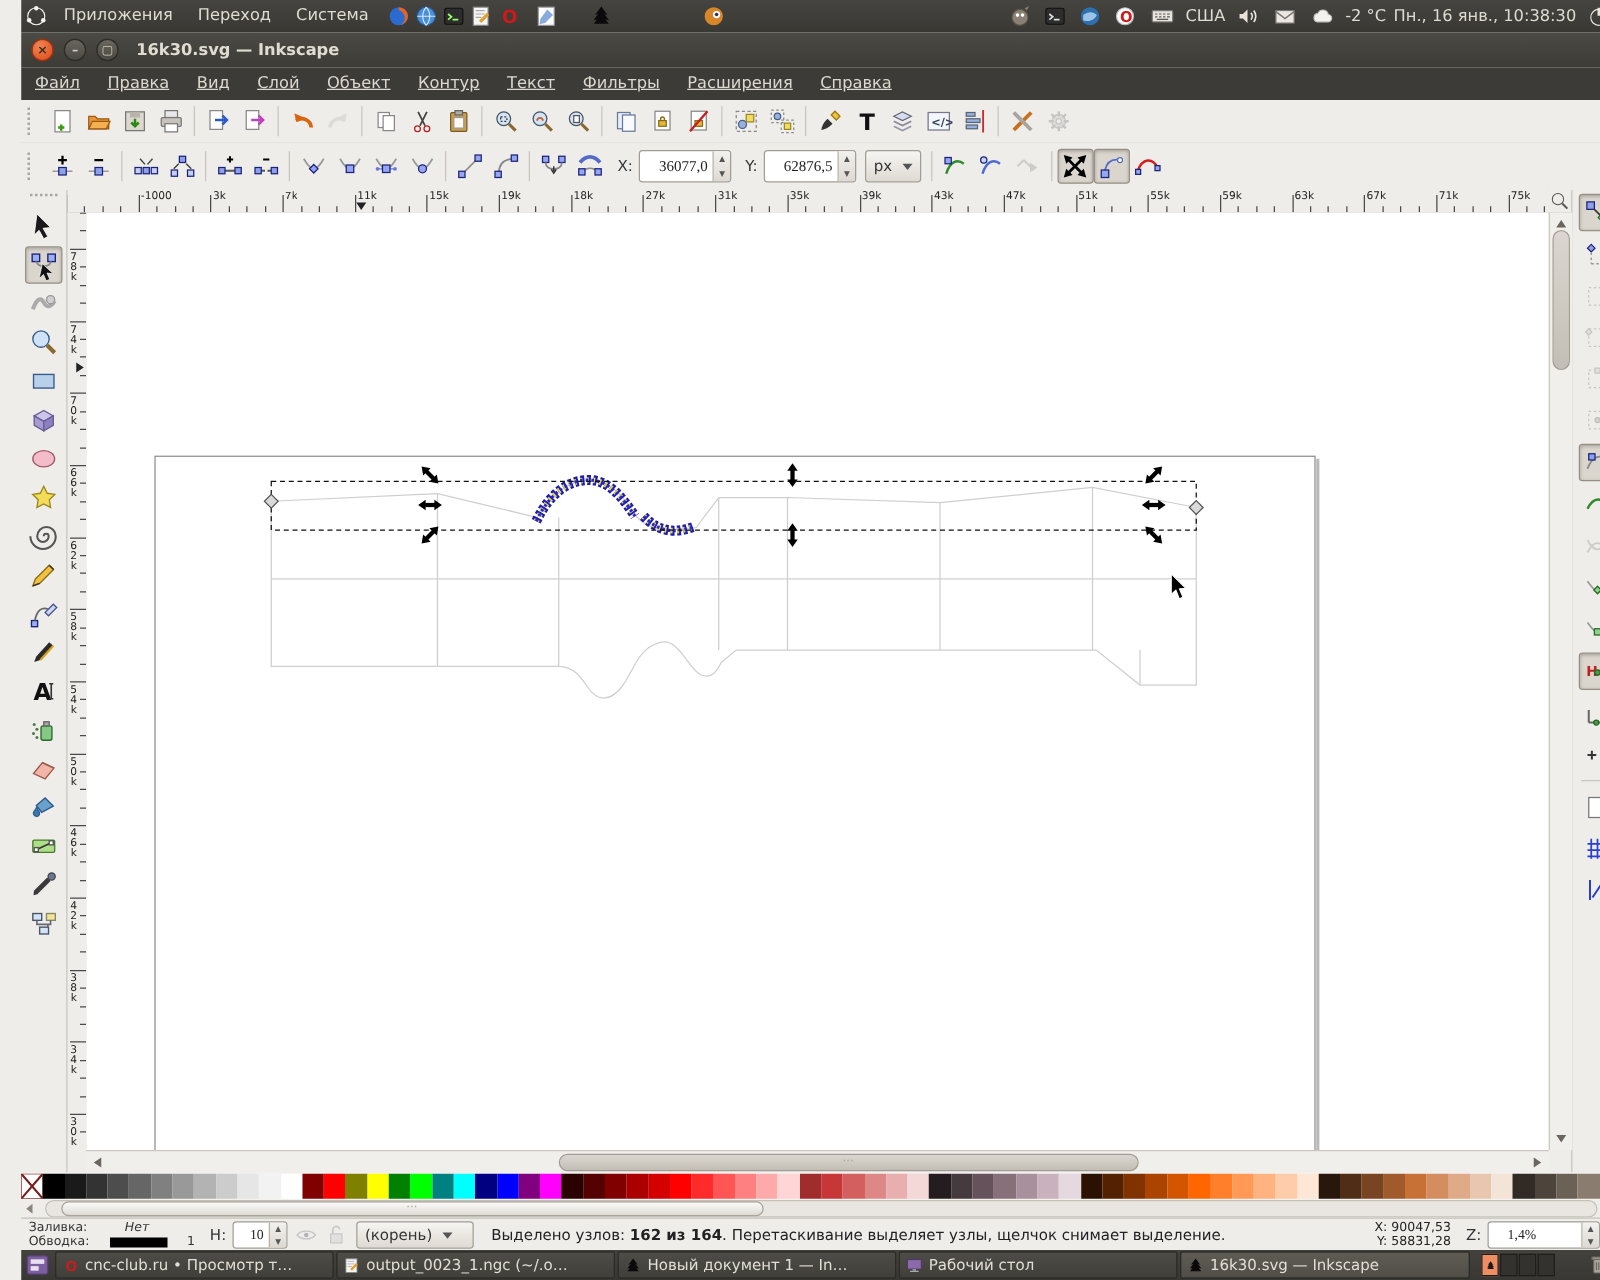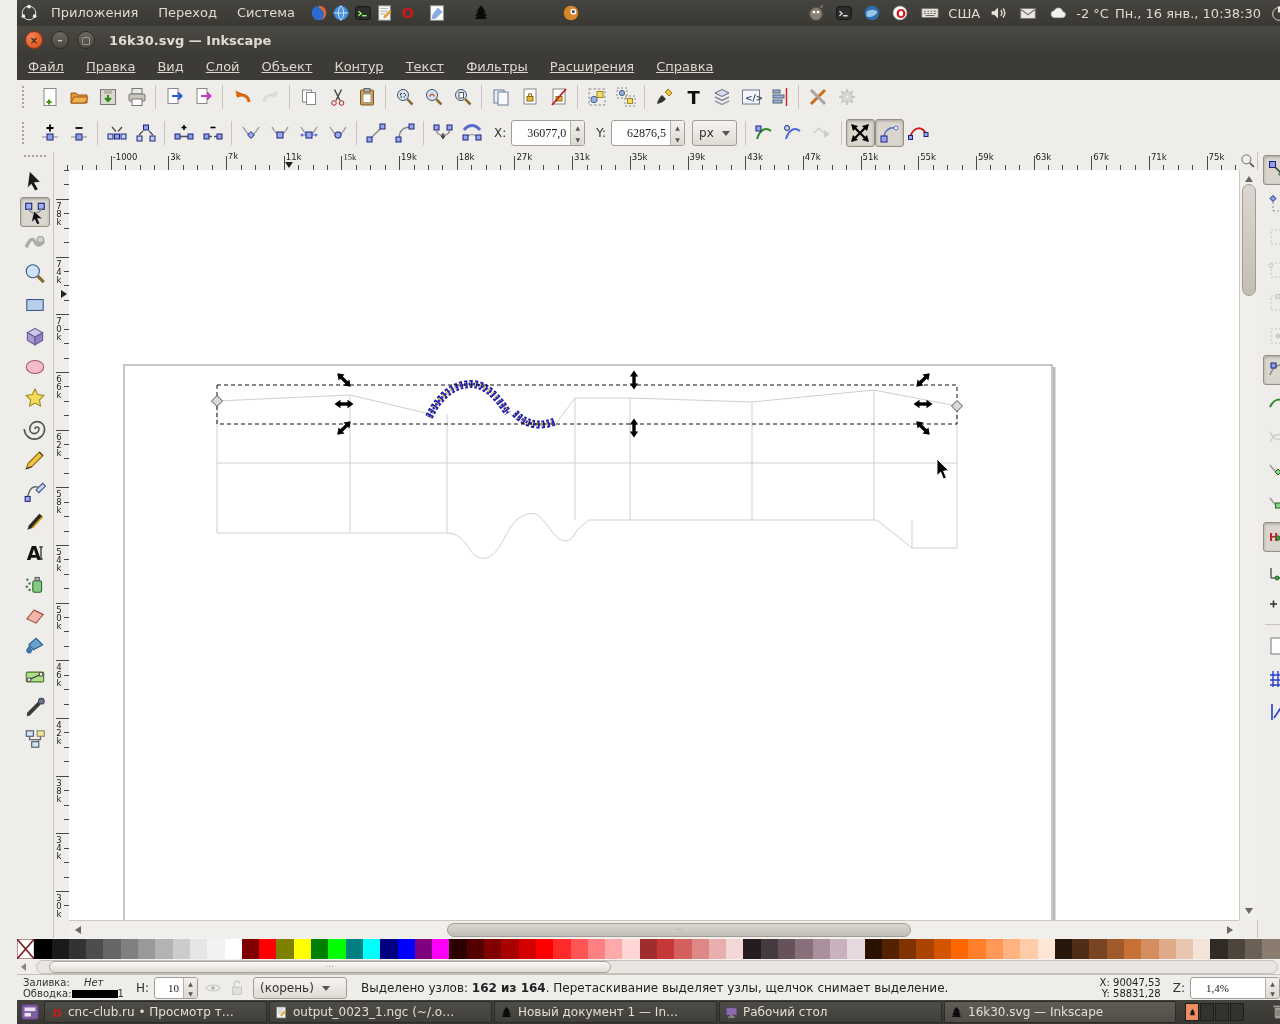--- a/index.html
+++ b/index.html
@@ -71,21 +71,21 @@
   .palrow{left:0;top:938px;width:1280px;height:22px;background:#f4f2ef;display:flex;align-items:center;}
   .swatch{height:20px;flex:1;}
   .palscroll{left:0;top:960px;width:1280px;height:14px;background:#efedea;display:flex;align-items:center;}
   .paltrack{position:relative;flex:1;height:12px;margin:0 14px;border:1px solid #c5c1ba;border-radius:7px;background:#e9e6e1;}
   .palthumb{position:absolute;left:12px;top:0;width:560px;height:10px;border-radius:6px;
     background:linear-gradient(#fbfaf8,#dedbd5);border:1px solid #a8a39b;}
   
   .statusbar{left:0;top:974px;width:1280px;height:26px;background:#efedea;border-top:1px solid #c5c1ba;
     display:flex;align-items:center;font-size:11px;color:#333;}
   .fsblock{display:flex;flex-direction:column;justify-content:center;line-height:11px;padding:0 4px 0 6px;font-size:10px;}
-  .fsrow{display:flex;align-items:center;gap:0;height:11px;}
+  .fsrow{display:flex;align-items:center;gap:16px;height:11px;}
   .strokeswatch{width:46px;height:8px;background:#000;}
   .msg{flex:1;font-size:12px;color:#222;padding-left:10px;white-space:nowrap;overflow:hidden;}
   .xyblock{font-size:10px;line-height:11px;text-align:right;color:#222;padding:0 4px;}
   .rgrip{width:14px;height:100%;background:
     repeating-linear-gradient(135deg,transparent 0 3px,#b8b4ac 3px 4px);}
   
   .taskbar{left:0;top:1000px;width:1280px;height:24px;background:linear-gradient(#44423d,#383733);
     display:flex;align-items:center;color:#e2ded5;font-size:12px;}
   .tkbtn{height:20px;background:linear-gradient(#4e4c46,#413f3a);border:1px solid #2c2b27;border-radius:2px;
     margin:0 1px;display:flex;align-items:center;padding:0 4px;gap:4px;overflow:hidden;white-space:nowrap;flex:none;}
@@ -621,21 +621,21 @@
     <div class="tlab" style="left: 175.04px; font-family: Liberation Mono, monospace;">7k</div>
     <div class="tick" style="left: 187.5px; bottom: 0px; width: 1px; height: 5px;"></div>
     <div class="tick" style="left: 201.9px; bottom: 0px; width: 1px; height: 5px;"></div>
     <div class="tick" style="left: 216.3px; bottom: 0px; width: 1px; height: 5px;"></div>
     <div class="tick" style="left: 230.7px; bottom: 0px; width: 1px; height: 14px;"></div>
     <div class="tlab" style="left: 232.72px;">11k</div>
     <div class="tick" style="left: 245.1px; bottom: 0px; width: 1px; height: 5px;"></div>
     <div class="tick" style="left: 259.6px; bottom: 0px; width: 1px; height: 5px;"></div>
     <div class="tick" style="left: 274px; bottom: 0px; width: 1px; height: 5px;"></div>
     <div class="tick" style="left: 288.4px; bottom: 0px; width: 1px; height: 14px;"></div>
-    <div class="tlab" style="left: 290.4px; font-family: Liberation Serif, serif;">15k</div>
+    <div class="tlab" style="left: 290.4px;">15k</div>
     <div class="tick" style="left: 302.8px; bottom: 0px; width: 1px; height: 5px;"></div>
     <div class="tick" style="left: 317.2px; bottom: 0px; width: 1px; height: 5px;"></div>
     <div class="tick" style="left: 331.7px; bottom: 0px; width: 1px; height: 5px;"></div>
     <div class="tick" style="left: 346.1px; bottom: 0px; width: 1px; height: 14px;"></div>
     <div class="tlab" style="left: 348.08px;">19k</div>
     <div class="tick" style="left: 360.5px; bottom: 0px; width: 1px; height: 5px;"></div>
     <div class="tick" style="left: 374.9px; bottom: 0px; width: 1px; height: 5px;"></div>
     <div class="tick" style="left: 389.3px; bottom: 0px; width: 1px; height: 5px;"></div>
     <div class="tick" style="left: 403.8px; bottom: 0px; width: 1px; height: 14px;"></div>
     <div class="tlab" style="left: 405.76px;">18k</div>

